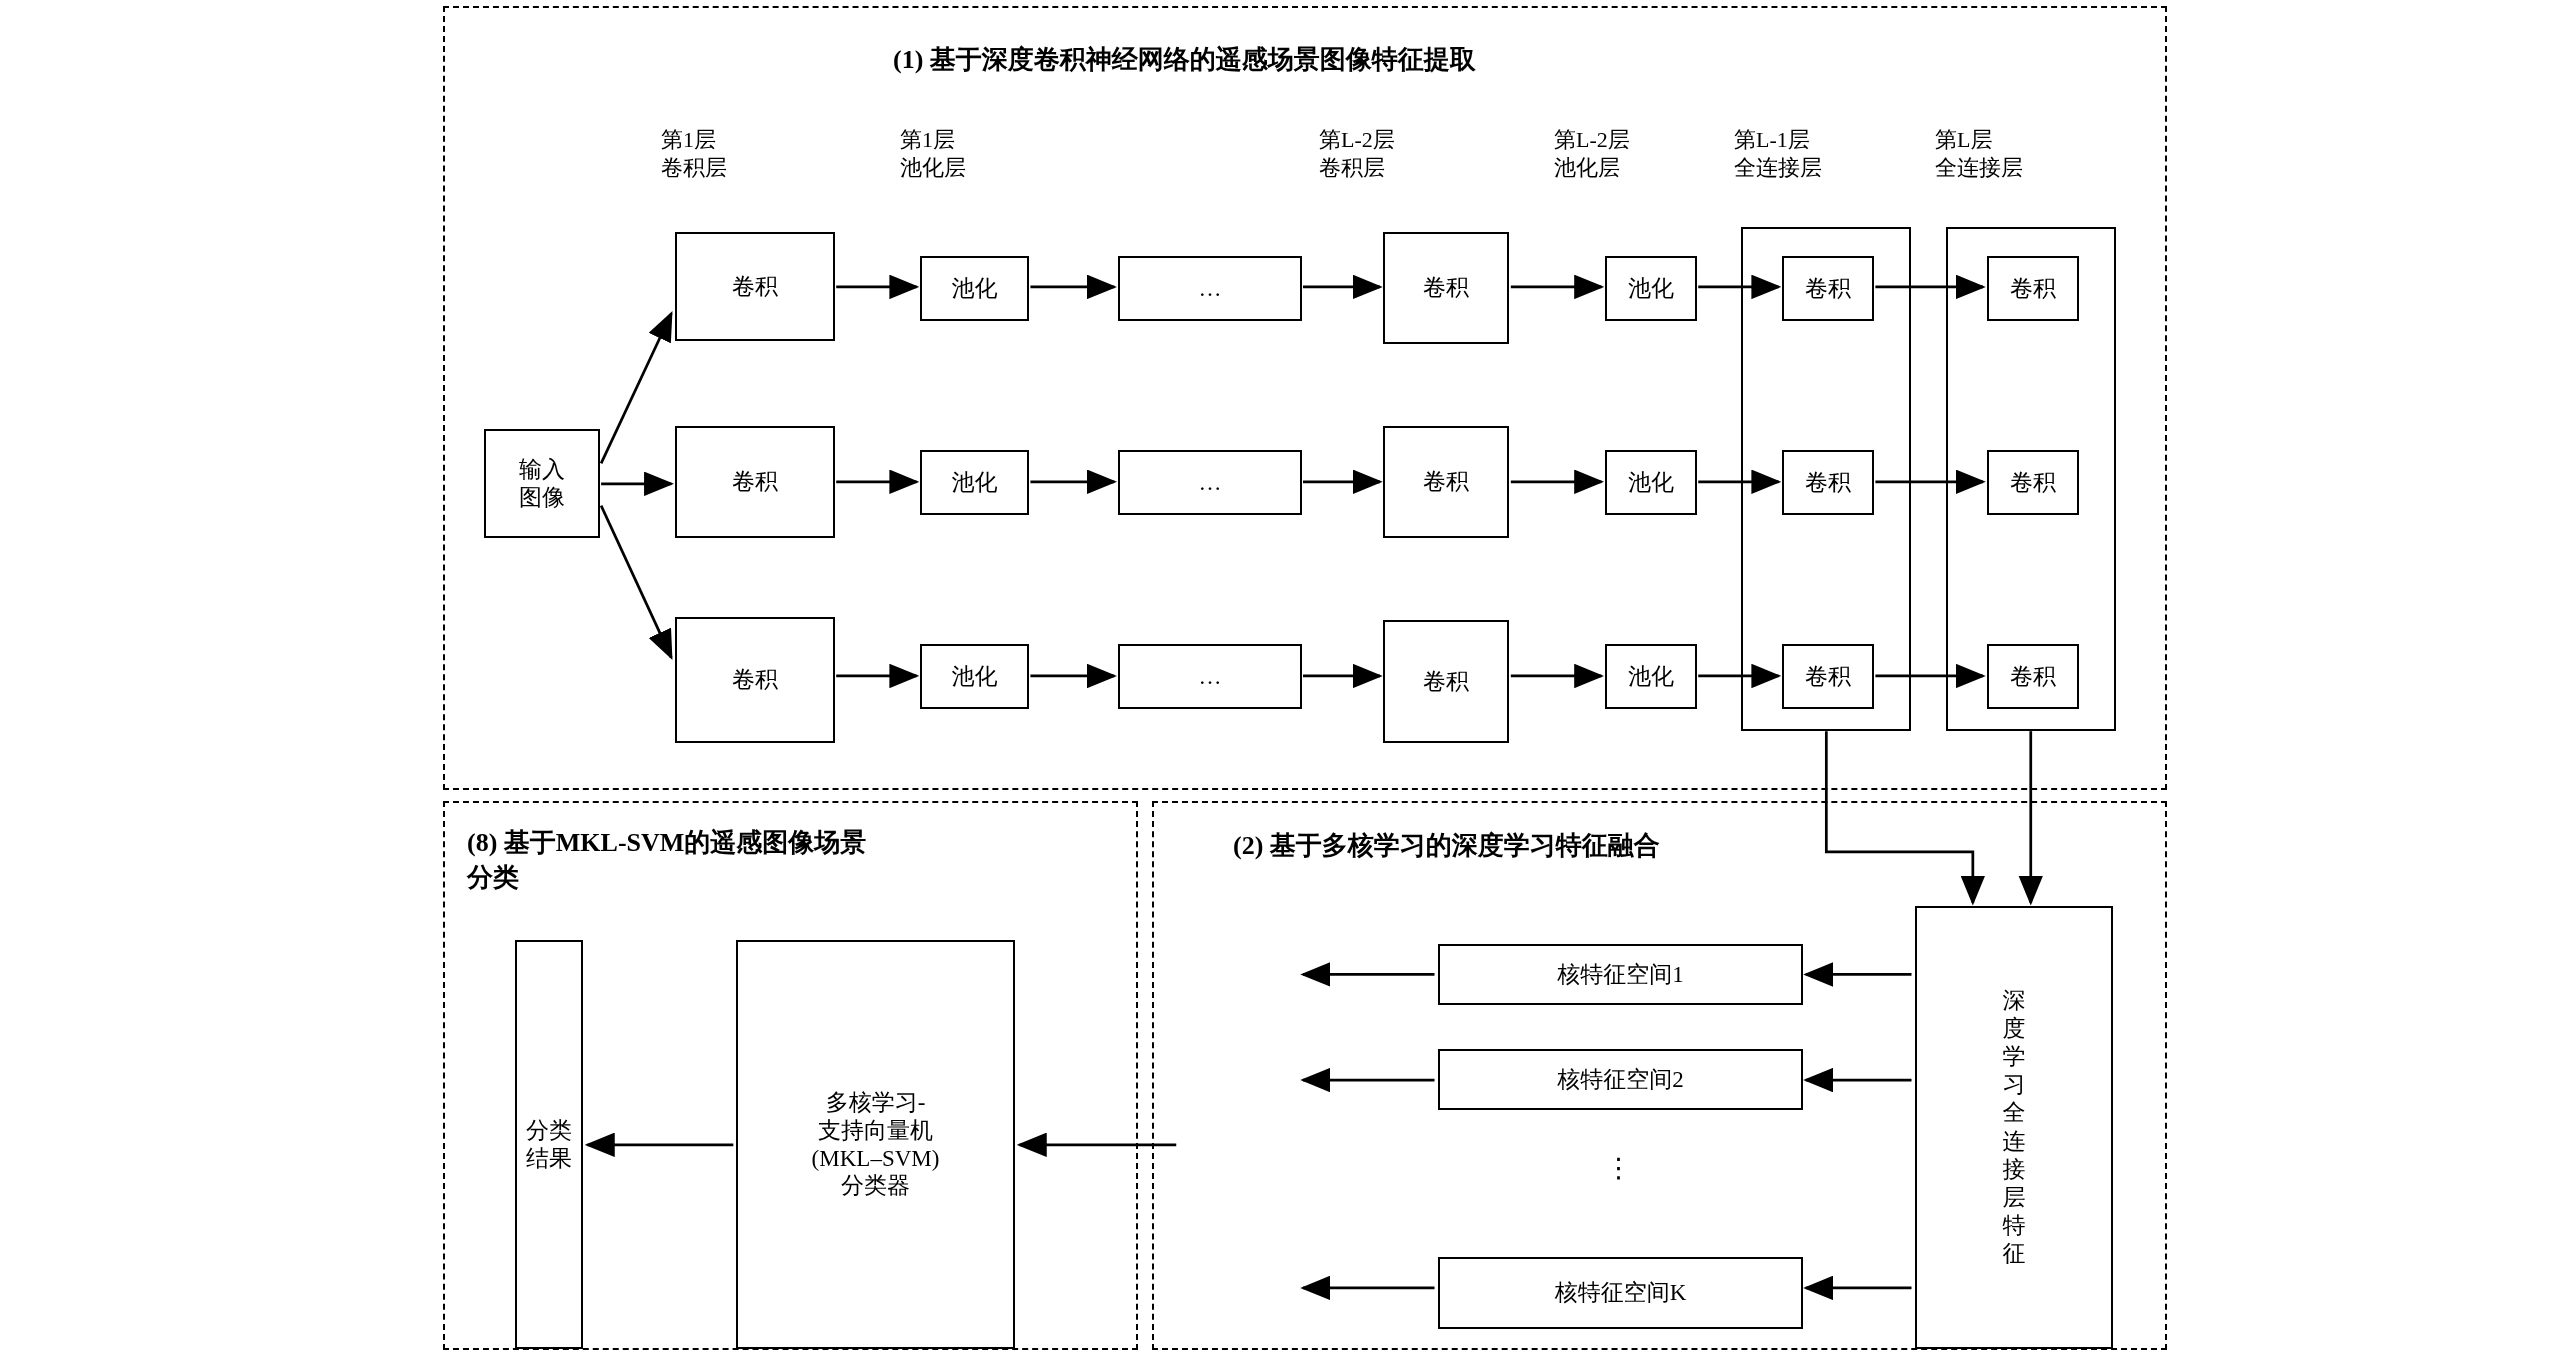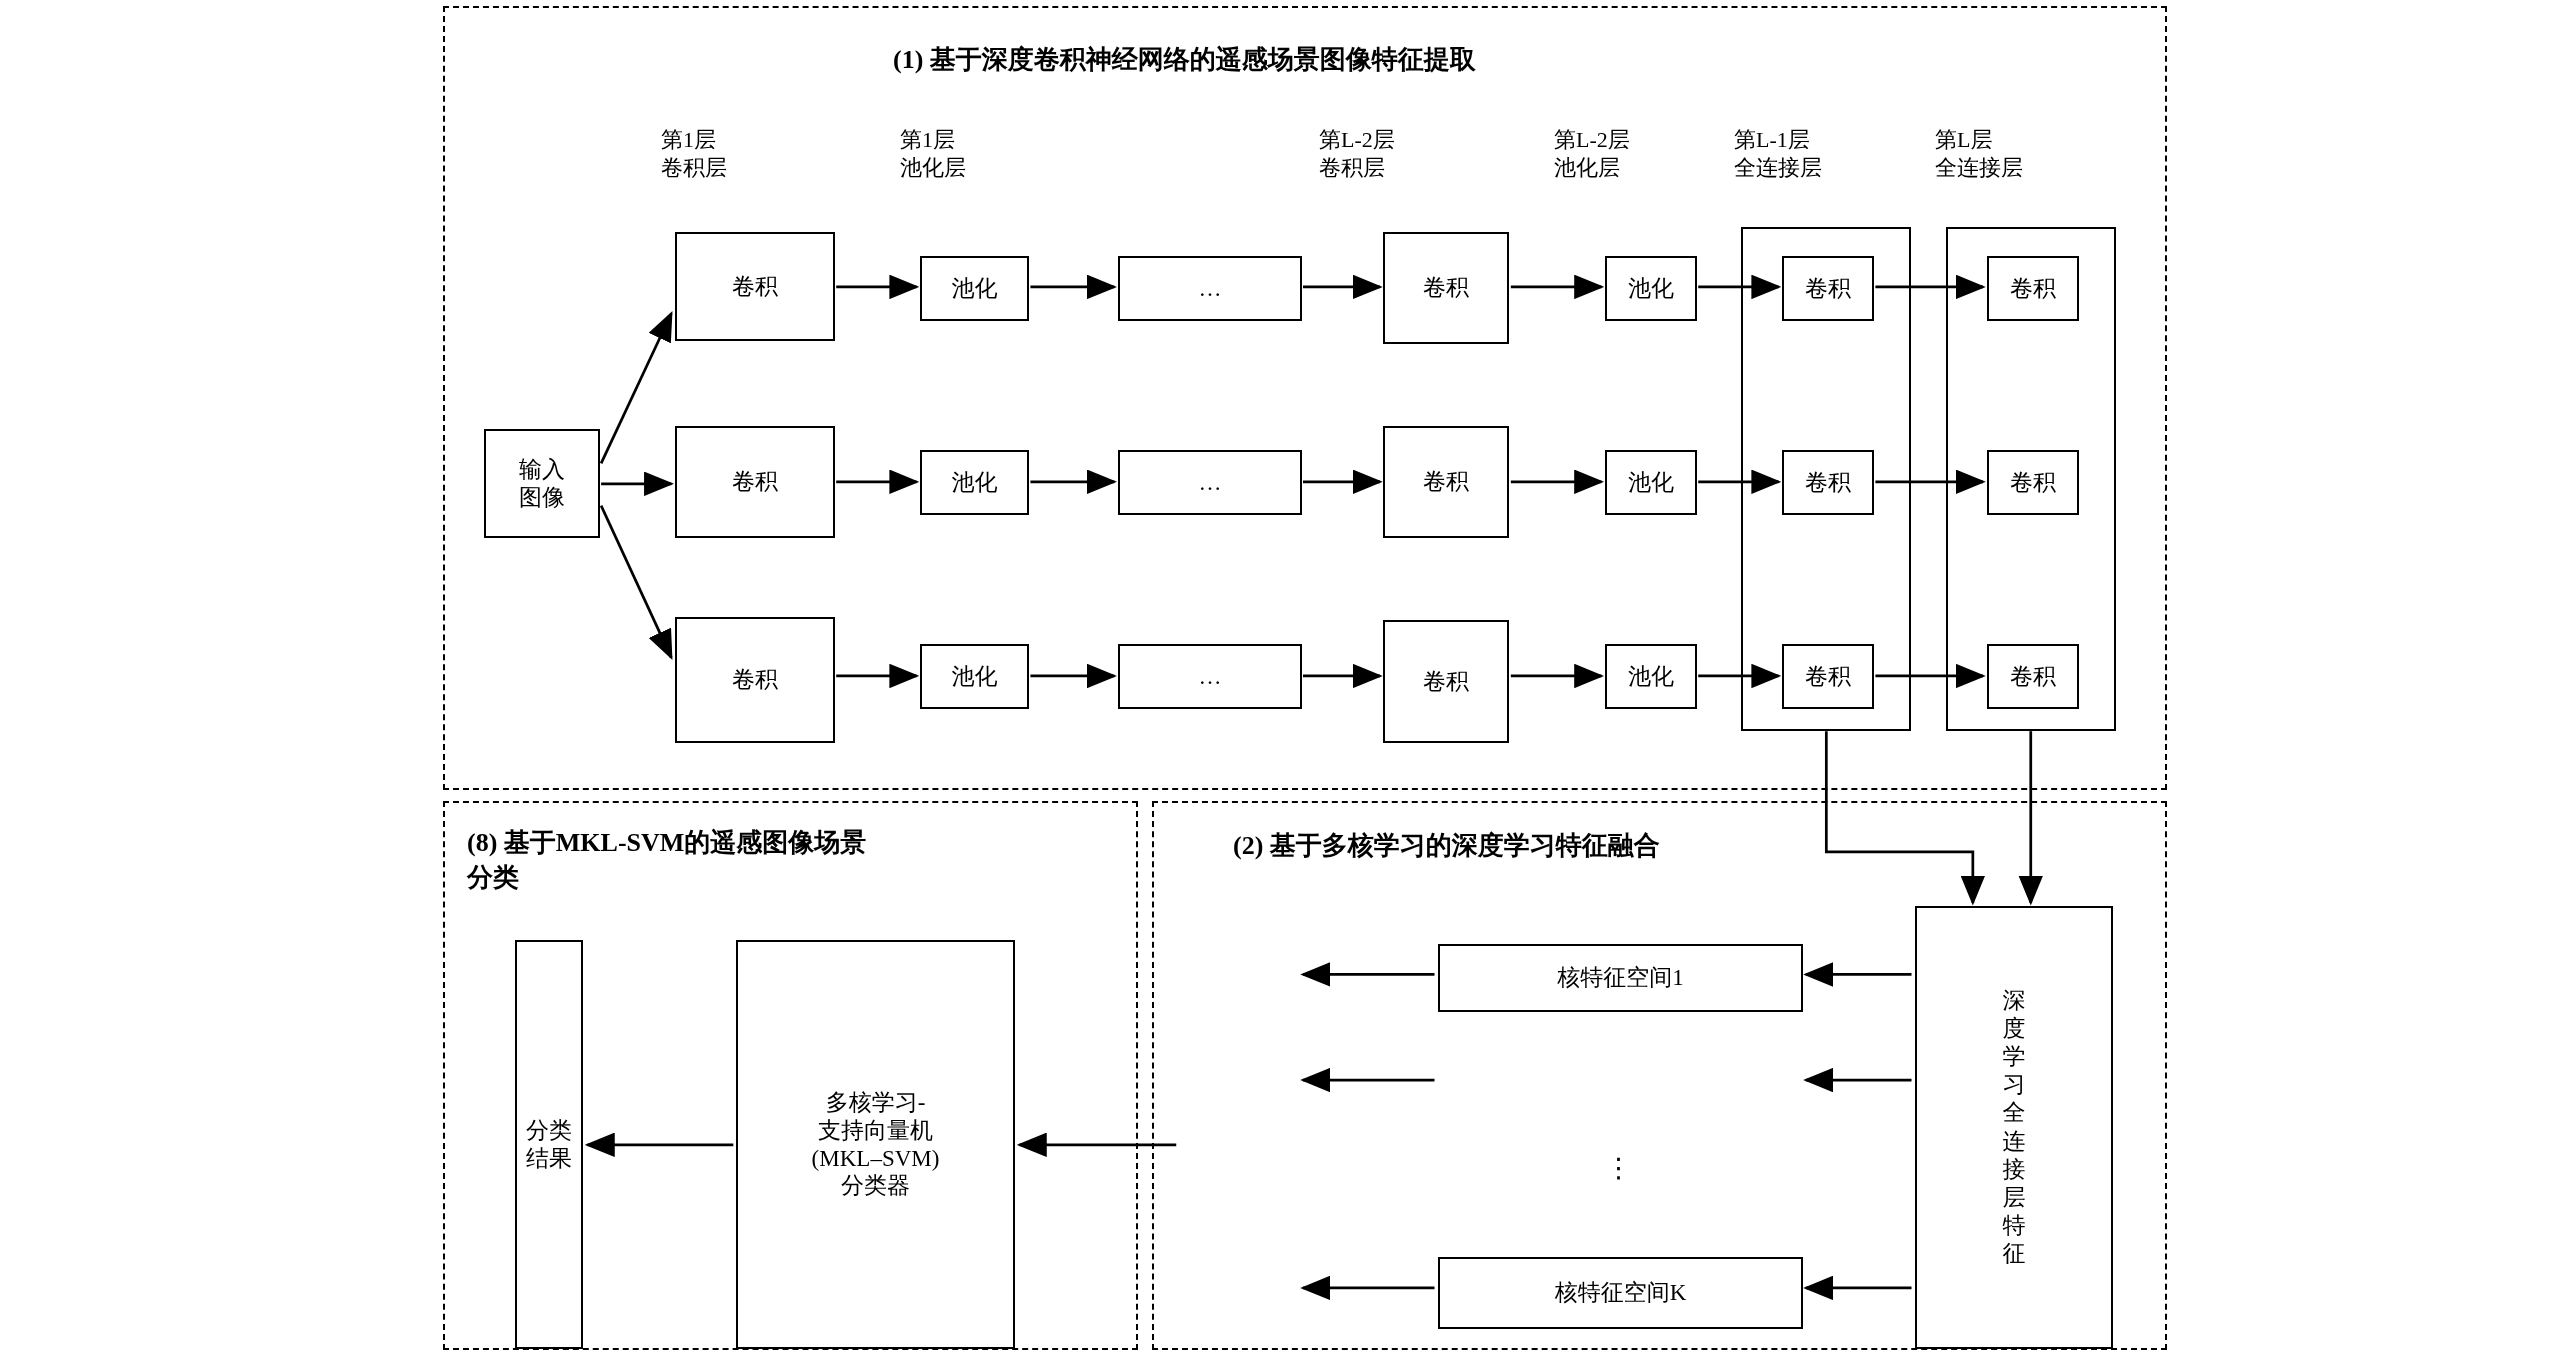--- a/index.html
+++ b/index.html
@@ -130,21 +130,22 @@
 结果</div>
   <div class="box" style="left:736px; top:940px; width:279px; height:409px;">多核学习-
 支持向量机
 (MKL–SVM)
 分类器</div>
 
   <div class="panel" style="left:1152px; top:801px; width:1015px; height:549px;"></div>
   <div class="panel-title" style="left:1233px; top:828px; width:886px;">(2) 基于多核学习的深度学习特征融合</div>
 
 
-  <div class="box" style="left:1438px; top:944px; width:365px; height:68px;">核特征空间1</div>
+  <div class="box" style="left:1438px; top:944px; width:365px; height:61px;">核特征空间1</div>
+  <div class="box" style="left:1438px; top:1049px; width:365px; height:61px;">核特征空间2</div>
   <div class="box" style="left:1438px; top:1257px; width:365px; height:72px;">核特征空间K</div>
 
   <div class="vdots" style="left:1574px; top:1159px; width:89px;">⋮</div>
 
   <div class="box" style="left:1915px; top:906px; width:198px; height:443px; font-size:23px; line-height:1.22;">深
 度
 学
 习
 全
 连

